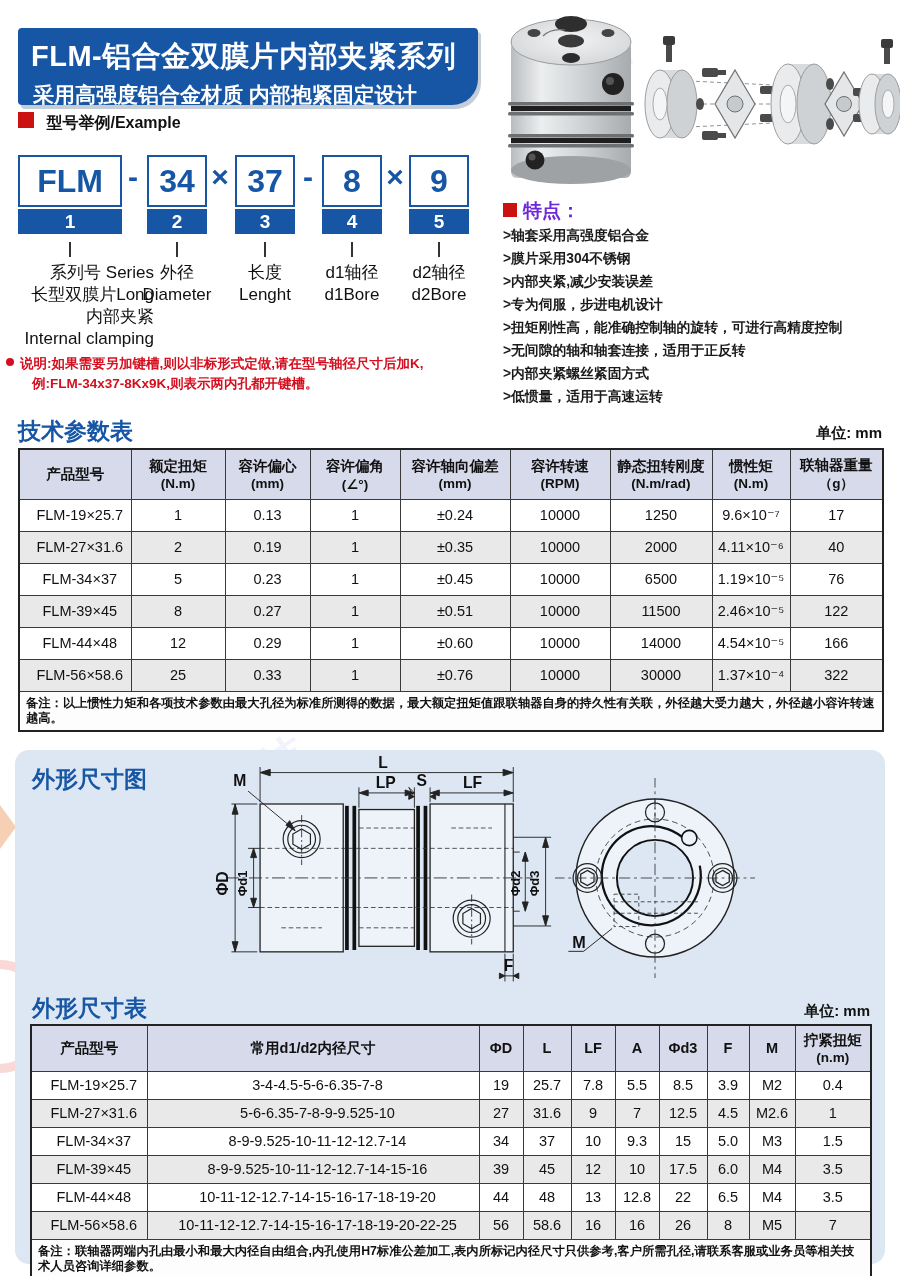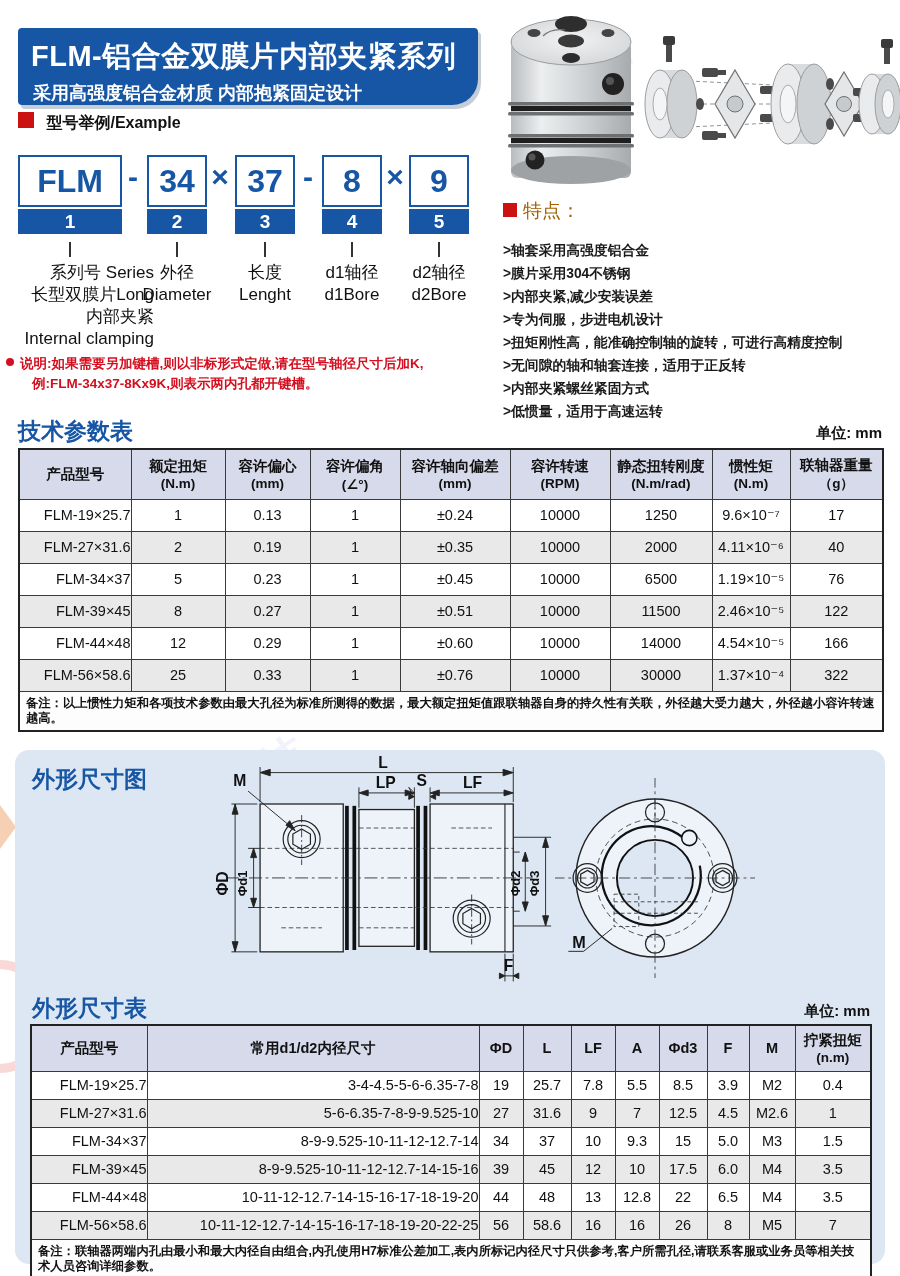--- a/index.html
+++ b/index.html
@@ -7,55 +7,55 @@
   .abs{position:absolute;}
 
   
   .wm{position:absolute;color:rgba(90,120,185,0.09);font-weight:bold;white-space:nowrap;pointer-events:none;}
   .stamp{position:absolute;border:9px solid rgba(220,40,40,0.18);border-radius:50%;width:95px;height:95px;}
   .tri{position:absolute;width:0;height:0;border-style:solid;}
 
   
   .banner{left:18px;top:28px;width:460px;height:77px;background:#1656a4;border-radius:4px 4px 26px 4px;box-shadow:3px 4px 0 rgba(140,155,175,.5);}
   .banner .t1{color:#fff;font-size:29px;font-weight:bold;padding:9px 0 0 13px;letter-spacing:.5px;}
-  .banner .t2{color:#fff;font-size:18px;font-weight:bold;padding:4px 0 0 15px;}
+  .banner .t2{color:#fff;font-size:21px;font-weight:bold;padding:4px 0 0 15px;}
 
   .sec-title{font-size:16px;font-weight:bold;color:#111;}
   .redsq{display:inline-block;width:16px;height:16px;background:#cc1111;margin-right:8px;}
 
   
   .mcol{position:absolute;top:155px;}
   .mval{background:#fff;border:2px solid #1656a4;color:#1656a4;font-weight:bold;font-size:32px;text-align:center;height:48px;line-height:48px;}
   .mnum{background:#1656a4;color:#fff;font-weight:bold;font-size:19px;text-align:center;height:25px;line-height:25px;margin-top:2px;}
   .msep{position:absolute;top:160px;color:#1656a4;font-weight:bold;font-size:30px;width:24px;text-align:center;}
   .tick{position:absolute;top:242px;width:2px;height:15px;background:#333;}
   .mlabels{position:absolute;top:262px;font-size:17px;color:#111;line-height:22px;text-align:center;width:130px;}
   .mlabels.first{text-align:left;width:150px;}
 
   .rednote{position:absolute;color:#d40f1f;font-weight:bold;font-size:13.5px;line-height:20px;}
   .reddot{display:inline-block;width:8px;height:8px;border-radius:50%;background:#d40f1f;margin-right:6px;vertical-align:2px;}
 
   
   .features{left:503px;top:198px;width:395px;}
-  .features .ft{font-size:19px;font-weight:normal;color:#a16207;margin-bottom:15px;}
+  .features .ft{font-size:19px;font-weight:bold;color:#6d28d9;margin-bottom:0;}
   .features .ft .redsq{width:14px;height:14px;margin-right:6px;}
   .features .fi{font-size:13.8px;font-weight:bold;color:#1a1a1a;line-height:23px;}
 
   .tbl-title{font-size:23px;font-weight:bold;color:#1656a4;}
   .unit{font-size:15px;color:#111;font-weight:bold;}
 
   table{border-collapse:collapse;table-layout:fixed;}
   .dtab{background:#fff;}
   .dtab th,.dtab td{border:1.6px solid #3a3a3a;text-align:center;padding:0;overflow:hidden;}
   .dtab{border:2.5px solid #222;}
   .dtab th{background:#d6daea;font-size:14.5px;font-weight:bold;color:#111;}
   .dtab th .u{font-weight:bold;font-size:13.5px;}
   .dtab td{font-size:14.5px;color:#111;}
   .dtab tr.alt td{background:#e9e9e9;}
-  .dtab td.lft{text-align:right;padding-left:9px;}
+  .dtab td.lft{text-align:center;padding-left:9px;}
   .dtab td.note{font-size:12.3px;font-weight:bold;text-align:left;padding:4px 6px;background:#fdfdfd;line-height:15px;}
   .sup-cell{letter-spacing:0;}
 
   
   .panel{left:15px;top:750px;width:870px;height:514px;background:#dde7f3;border-radius:14px;}
   .dim-title{position:absolute;font-size:23px;font-weight:bold;color:#1656a4;}
 
   svg text{font-family:"Liberation Sans","DejaVu Sans",sans-serif;}
 </style>
 </head>

